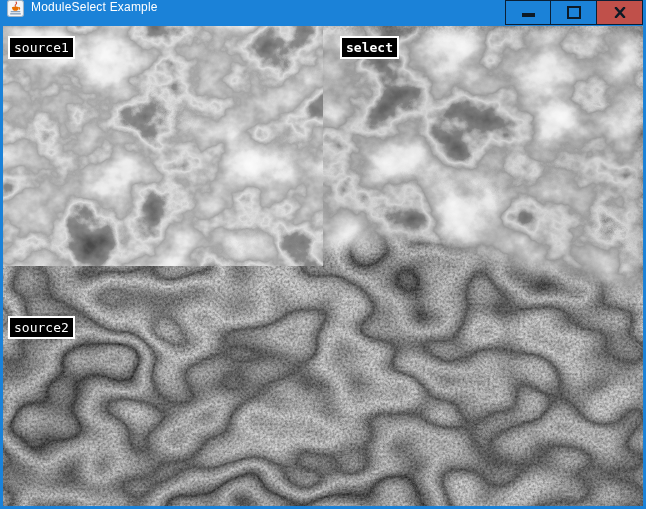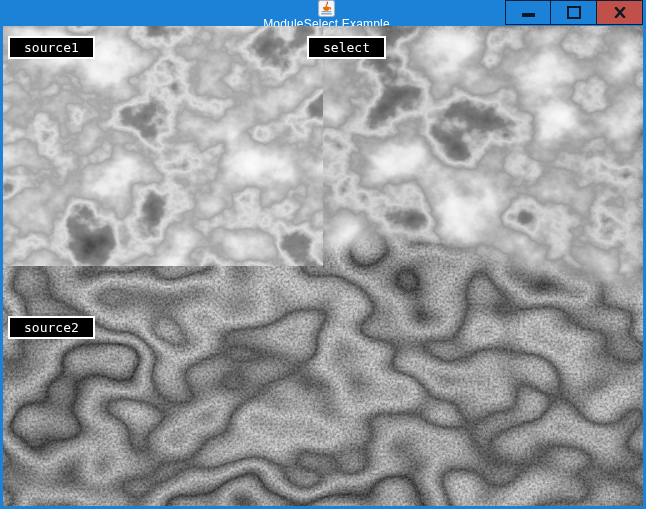--- a/index.html
+++ b/index.html
@@ -5,21 +5,21 @@
   html,body{margin:0;padding:0;background:#2b2b2b;font-family:"Liberation Sans",sans-serif;}
   .window{
     position:relative;width:646px;height:509px;
     background:var(--c-frame,#1b82d8);
     box-sizing:border-box;overflow:hidden;
   }
   
   .titlebar{
     position:absolute;left:0;top:0;width:646px;height:26px;
     background:var(--c-titlebar,#1b82d8);
-    display:flex;align-items:center;flex-direction:column;
+    display:flex;
   }
   .app-icon{
     width:17px;height:17px;margin-left:7px;flex:0 0 auto;display:block;
   }
   .title-text{
     color:var(--c-title_text,#fff);font-size:12px;margin-left:7px;
     white-space:nowrap;letter-spacing:0.2px;
   }
   .controls{
     position:absolute;right:3px;top:0;height:25px;display:flex;
@@ -40,25 +40,25 @@
     position:absolute;left:3px;top:26px;width:640px;height:480px;
     background:#3a3a3a;overflow:hidden;
   }
   .client svg.tex{position:absolute;left:0;top:0;display:block;}
   .panel-label{
     position:absolute;
     background:var(--c-label_bg,#000);
     color:var(--c-label_fg,#fff);
     border:2px solid var(--c-label_border,#fff);
     font-family:"DejaVu Sans Mono","Liberation Mono",monospace;
-    font-size:13px;line-height:13px;padding:3px 14px;
+    font-size:13px;line-height:13px;padding:3px 4px;
     white-space:nowrap;
   }
   .lbl-source1{left:5px;top:10px;}
-  .lbl-select{left:304px;top:10px;}
+  .lbl-select{left:337px;top:10px;font-weight:bold;}
   .lbl-source2{left:5px;top:250px;margin-top:40px;}
   .hotspot{position:absolute;background:transparent;}
   .hs-source1{left:0;top:0;width:320px;height:240px;}
   .hs-select{left:320px;top:0;width:320px;height:480px;}
   .hs-source2{left:0;top:240px;width:320px;height:240px;}
 </style>
 </head>
 <body>
 
 <div class="window">

